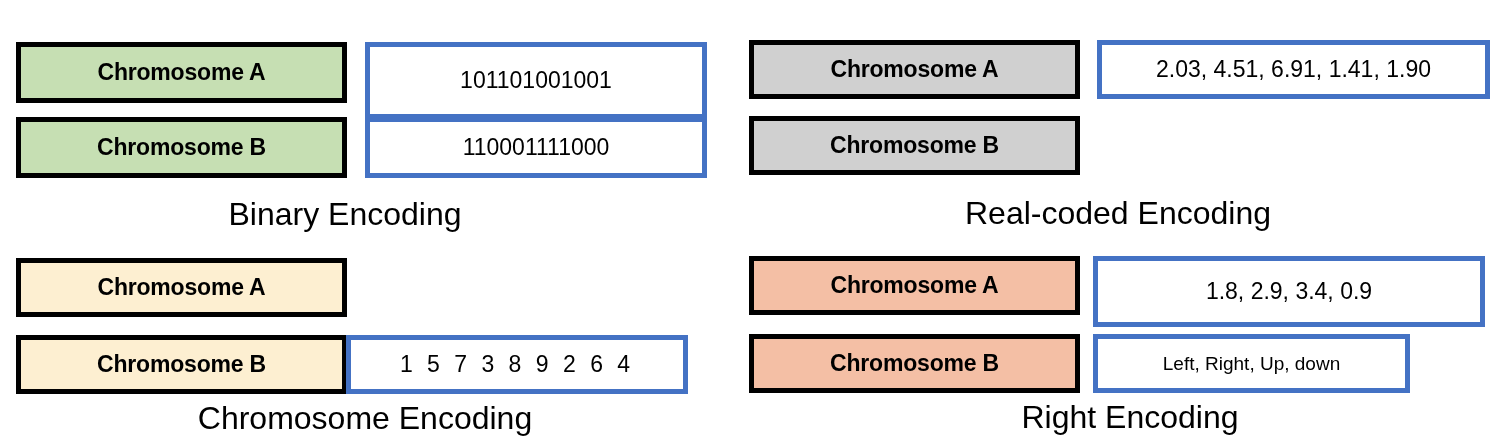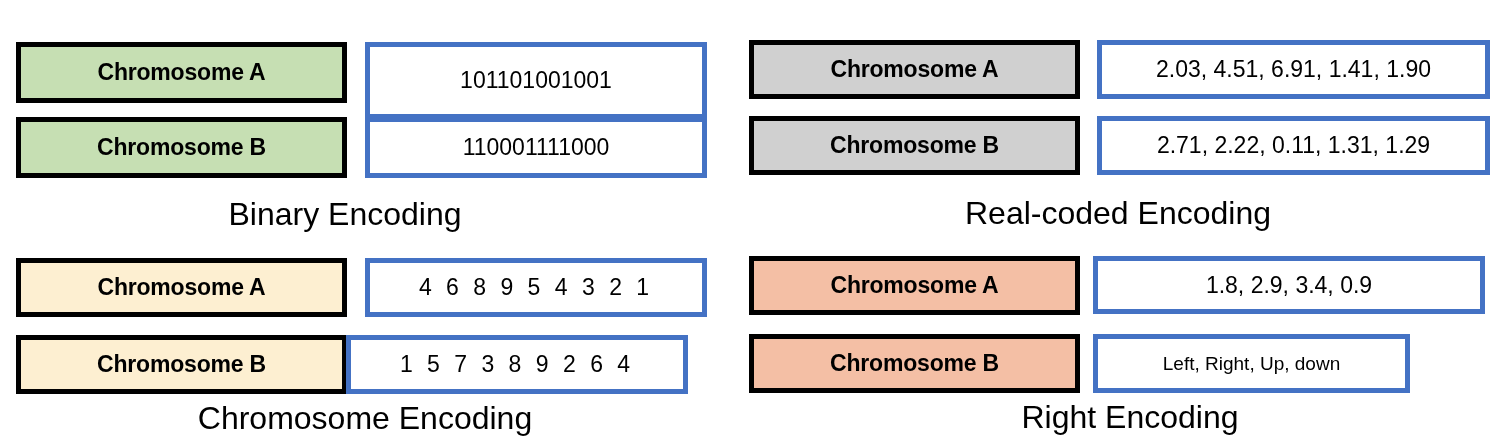--- a/index.html
+++ b/index.html
@@ -109,55 +109,49 @@
     </div>
 
     <div class="value-box" style="left:357px; top:40px; width:393px; height:59px;">
       <span class="value-text">2.03, 4.51, 6.91, 1.41, 1.90</span>
     </div>
 
     <div class="label-box" style="left:9px; top:116px; width:331px; height:59px; background:#d0d0d0;">
       <span class="label-text">Chromosome B</span>
     </div>
 
-    <div class="value-box" style="left:357px; top:116px; width:393px; height:59px;">
-      <span class="value-text">2.71, 2.22, 0.11, 1.31, 1.29</span>
-    </div>
 
     <div class="caption" style="left:178px; top:197px; width:400px;">Real-coded Encoding</div>
   </div>
 
   <div class="quadrant" style="left:0px; top:240px; width:740px; height:207px;">
 
     <div class="label-box" style="left:16px; top:18px; width:331px; height:59px; background:#fdefd1;">
       <span class="label-text">Chromosome A</span>
     </div>
 
-    <div class="value-box spaced" style="left:365px; top:18px; width:342px; height:59px;">
-      <span class="value-text">4 6 8 9 5 4 3 2 1</span>
-    </div>
 
     <div class="label-box" style="left:16px; top:95px; width:331px; height:59px; background:#fdefd1;">
       <span class="label-text">Chromosome B</span>
     </div>
 
     <div class="value-box spaced" style="left:346px; top:95px; width:342px; height:59px;">
       <span class="value-text">1 5 7 3 8 9 2 6 4</span>
     </div>
 
     <div class="caption" style="left:130px; top:162px; width:470px;">Chromosome Encoding</div>
   </div>
 
   <div class="quadrant" style="left:740px; top:240px; width:762px; height:207px;">
 
     <div class="label-box" style="left:9px; top:16px; width:331px; height:59px; background:#f4bfa5;">
       <span class="label-text">Chromosome A</span>
     </div>
 
-    <div class="value-box" style="left:353px; top:16px; width:392px; height:58px;">
+    <div class="value-box" style="left:353px; top:16px; width:392px; height:71px;">
       <span class="value-text">1.8, 2.9, 3.4, 0.9</span>
     </div>
 
     <div class="label-box" style="left:9px; top:94px; width:331px; height:59px; background:#f4bfa5;">
       <span class="label-text">Chromosome B</span>
     </div>
 
     <div class="value-box small" style="left:353px; top:94px; width:317px; height:59px;">
       <span class="value-text">Left, Right, Up, down</span>
     </div>

